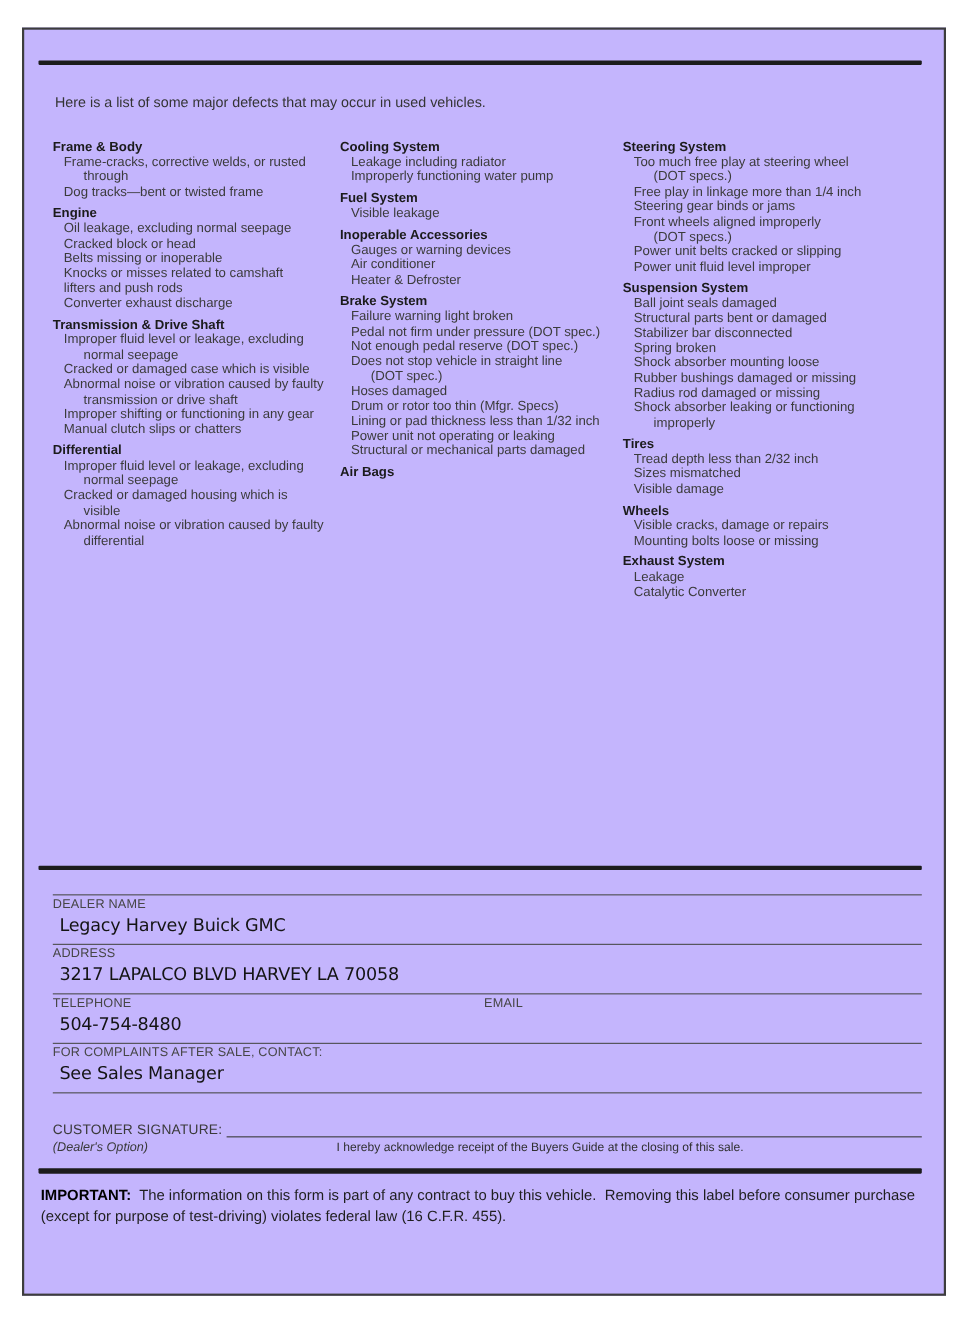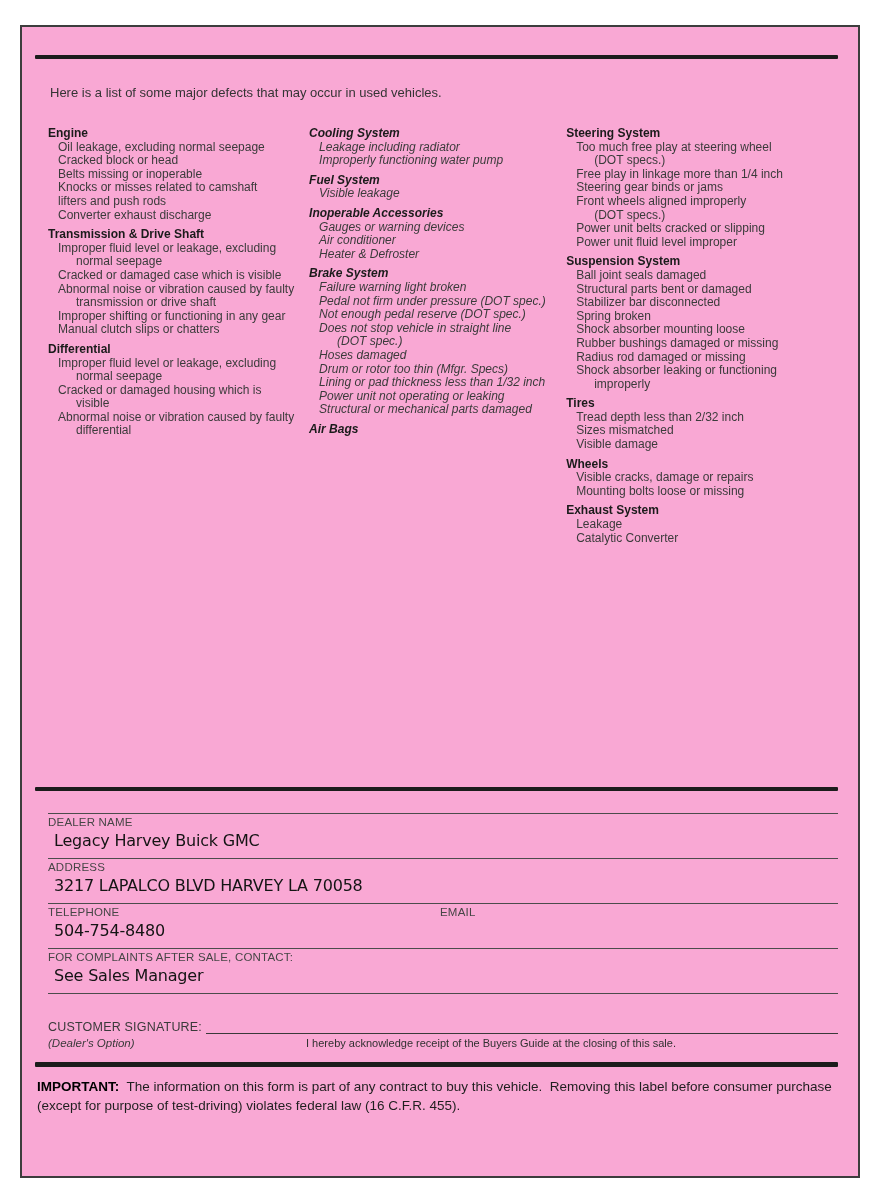--- a/index.html
+++ b/index.html
@@ -7,21 +7,21 @@
   body {
     width: 881px; height: 1200px;
     font-family: "Liberation Sans", sans-serif;
     color: #2f2f2f;
     position: relative;
   }
   .page {
     position: absolute;
     left: 20px; top: 25px;
     width: 840px; height: 1153px;
-    background: #f9a8d4;
+    background: #c4b5fd;
     border: 2px solid #3d3d3d;
     padding: 0 20px 0 13px;
     overflow: hidden;
   }
   .rule-thick {
     height: 4px;
     background: #1c1c1c;
     border-radius: 1px;
   }
   .rule-thick.top { margin-top: 28px; }
@@ -32,21 +32,21 @@
   }
   
   .columns {
     display: flex;
     margin: 27px 0 0 13px;
     min-height: 660px;
     align-items: flex-start;
   }
   .col { font-size: 12px; line-height: 13.6px; color: #3b3b3b; }
   .col-1 { width: 267px; }
-  .col-2 { width: 263px; font-style: italic; }
+  .col-2 { width: 263px; }
   .col-3 { width: 278px; }
   .section { margin-bottom: 6px; }
   .section-heading {
     font-weight: bold;
     color: #1b1b1b;
     font-size: 12px;
   }
   .defect-line { padding-left: 10px; }
   .defect-line.indent-1 { padding-left: 28px; }
   
@@ -113,20 +113,26 @@
 <body>
 
 <div class="page">
 
   <div class="rule-thick top"></div>
 
   <p class="intro">Here is a list of some major defects that may occur in used vehicles.</p>
 
   <div class="columns" id="columns">
       <div class="col col-1">
+        <div class="section">
+          <div class="section-heading">Frame &amp; Body</div>
+          <div class="defect-line indent-0">Frame-cracks, corrective welds, or rusted</div>
+          <div class="defect-line indent-1">through</div>
+          <div class="defect-line indent-0">Dog tracks—bent or twisted frame</div>
+        </div>
         <div class="section">
           <div class="section-heading">Engine</div>
           <div class="defect-line indent-0">Oil leakage, excluding normal seepage</div>
           <div class="defect-line indent-0">Cracked block or head</div>
           <div class="defect-line indent-0">Belts missing or inoperable</div>
           <div class="defect-line indent-0">Knocks or misses related to camshaft</div>
           <div class="defect-line indent-0">lifters and push rods</div>
           <div class="defect-line indent-0">Converter exhaust discharge</div>
         </div>
         <div class="section">

